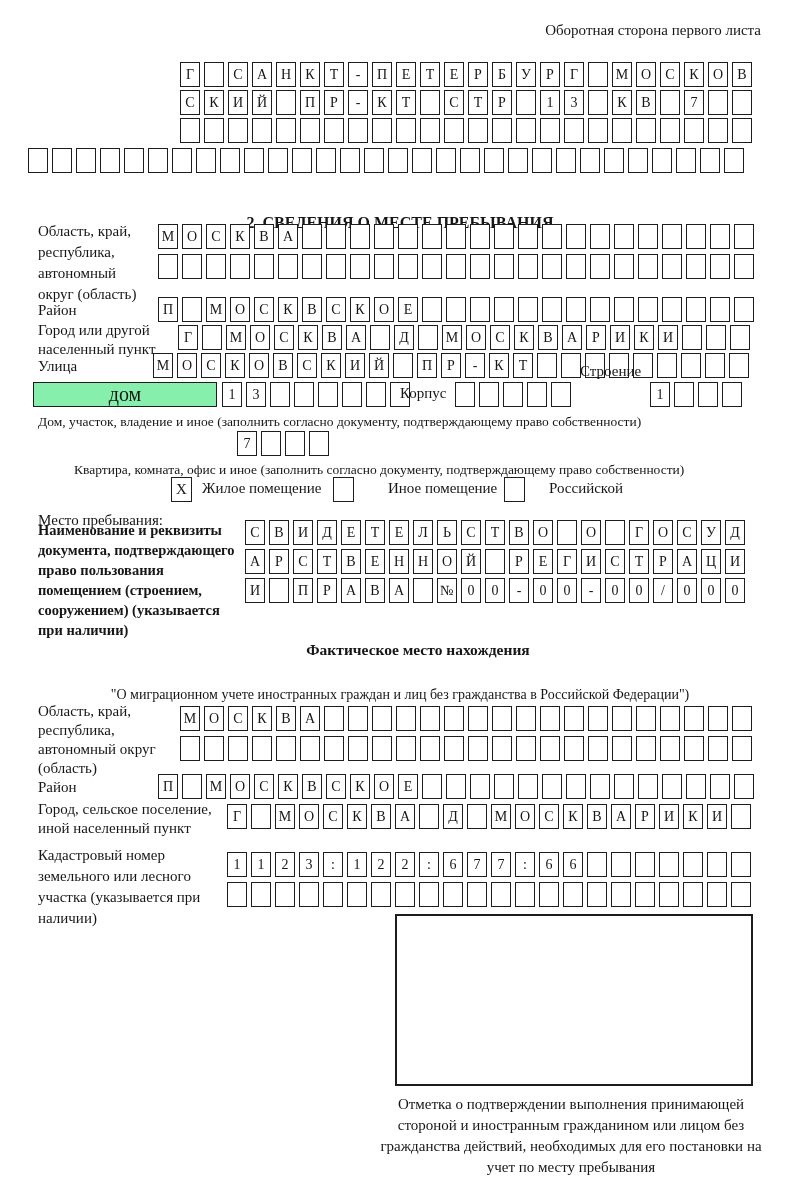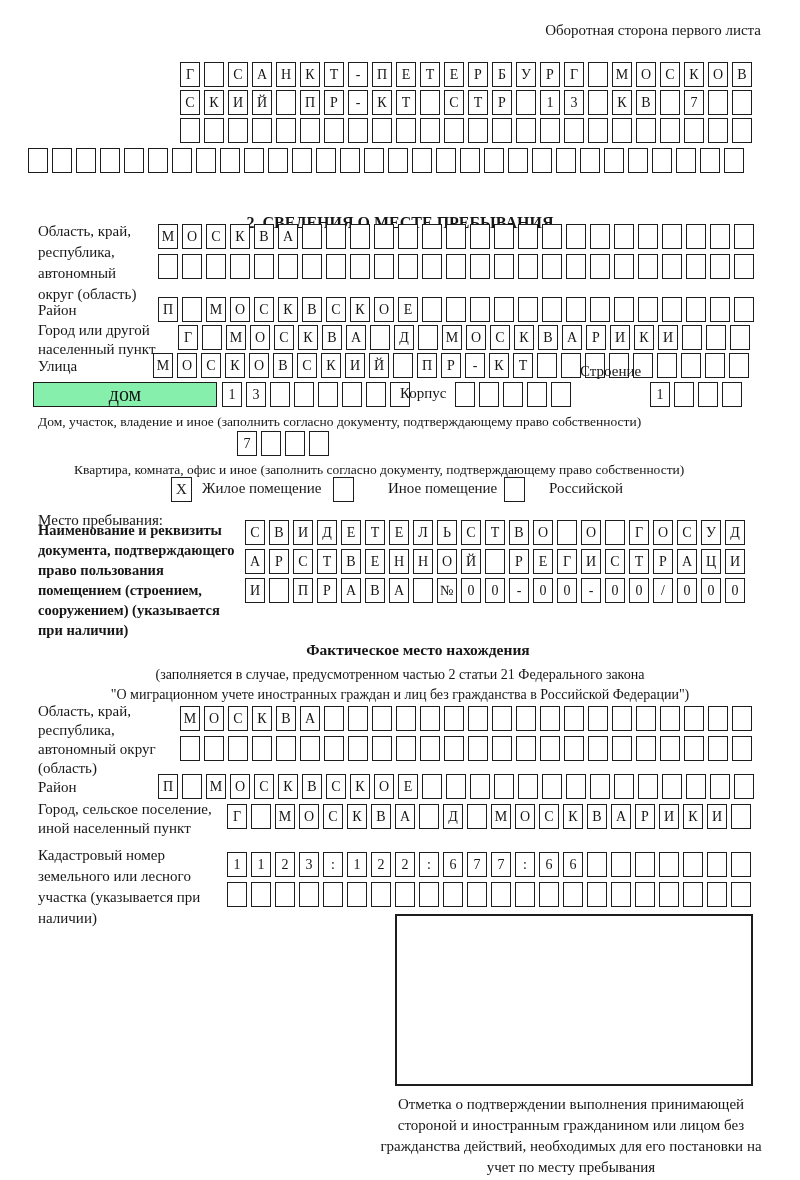--- a/index.html
+++ b/index.html
@@ -406,21 +406,20 @@
       <span class="cell">-</span>
       <span class="cell">0</span>
       <span class="cell">0</span>
       <span class="cell">/</span>
       <span class="cell">0</span>
       <span class="cell">0</span>
       <span class="cell">0</span>
     </div>
 
   <div class="sub-title" style="top:641px;">Фактическое место нахождения</div>
-  <div class="note center" style="left:0;top:666px;width:100%;font-size:14px;">(заполняется в случае, предусмотренном частью 2 статьи 21 Федерального закона</div>
   <div class="note center" style="left:0;top:686px;width:100%;font-size:14px;">"О миграционном учете иностранных граждан и лиц без гражданства в Российской Федерации")</div>
 
   <div class="lbl tight" style="left:38px;top:702px;width:150px;">Область, край, республика, автономный округ (область)</div>
   <div class="cellrow" style="left:180px;top:706px;">
       <span class="cell">М</span>
       <span class="cell">О</span>
       <span class="cell">С</span>
       <span class="cell">К</span>
       <span class="cell">В</span>
       <span class="cell">А</span>

